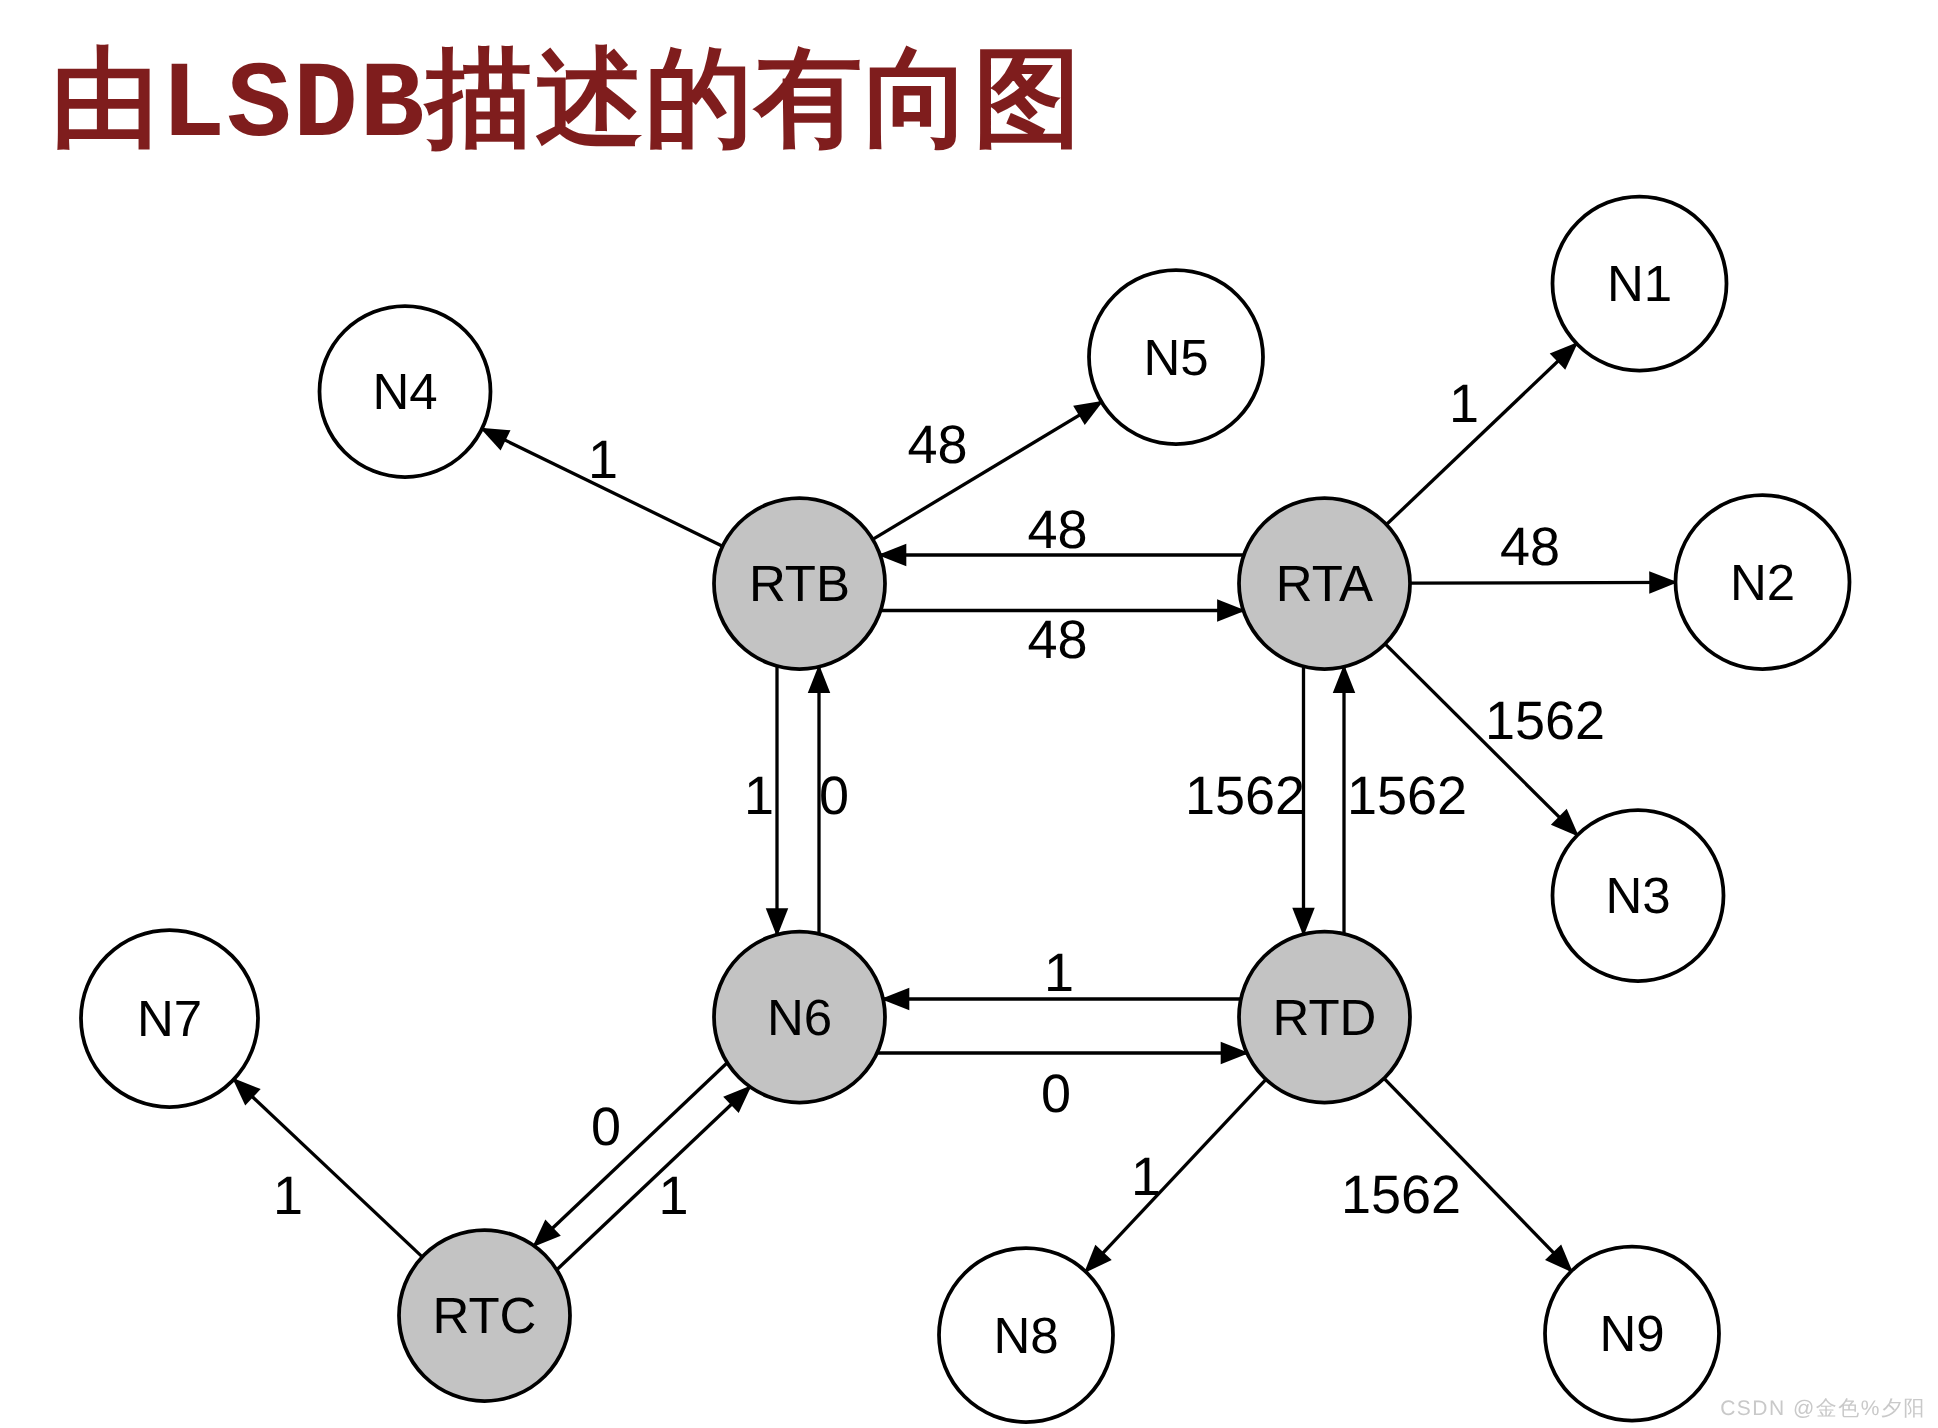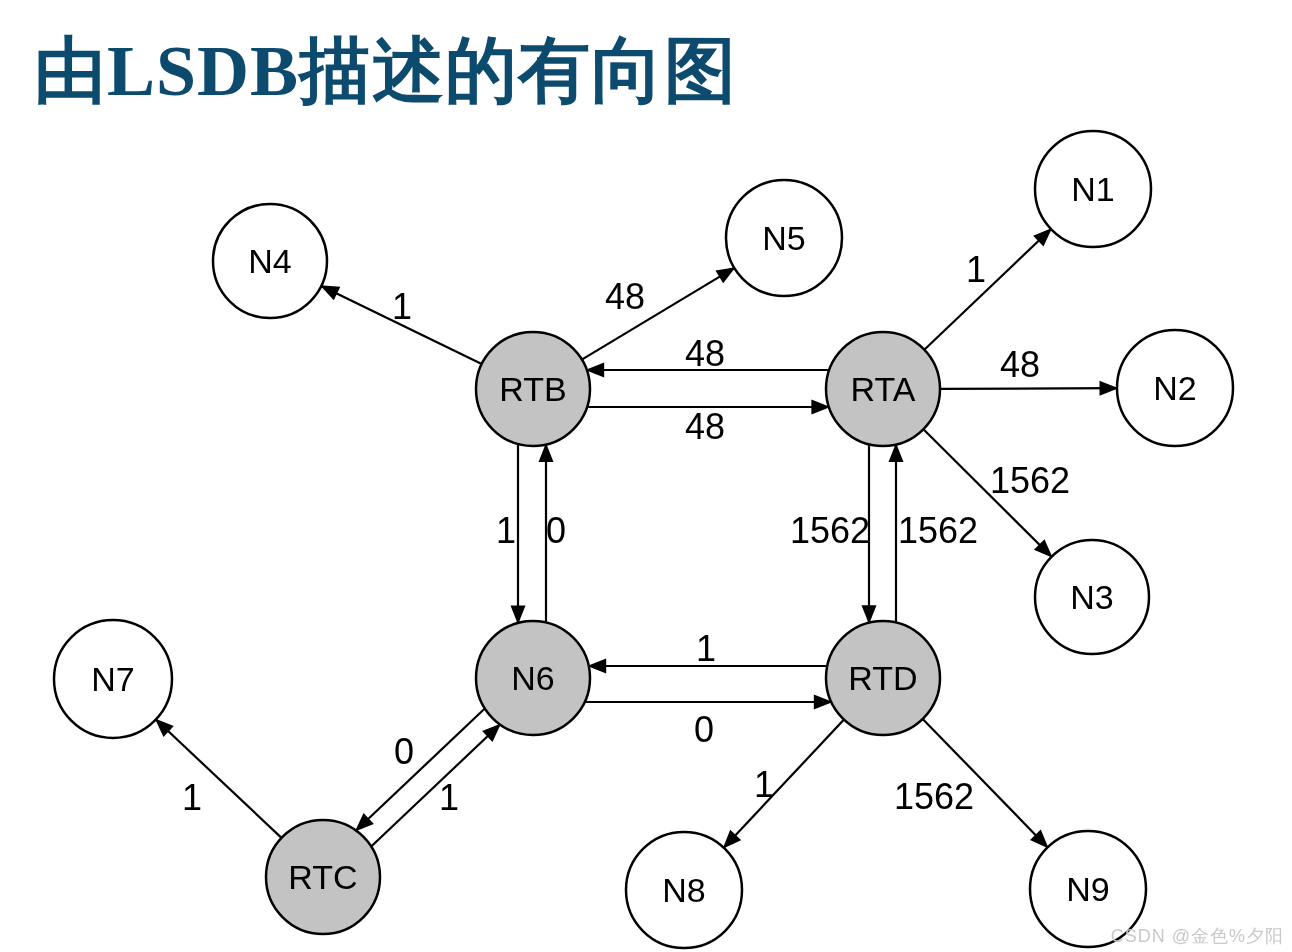--- a/index.html
+++ b/index.html
@@ -18,21 +18,21 @@
     font-family: "Liberation Serif", "DejaVu Serif", serif;
     font-weight: bold;
     font-size: 72px;
     line-height: 1.05;
     letter-spacing: 1px;
     white-space: nowrap;
   }
   .watermark {
     position: absolute;
     right: 8px; bottom: 4px;
-    font-size: 18px;
+    font-size: 14px;
     letter-spacing: 1px;
     white-space: nowrap;
   }
   #graph-svg line { stroke: #000000; stroke-width: 2.2px; fill: none; }
   #graph-svg circle { stroke: #000000; stroke-width: 2.5px; }
   #graph-svg text {
     font-family: "Liberation Sans", "DejaVu Sans", sans-serif;
     fill: #000000;
   }
   #graph-svg .node-label { font-size: 34px; }
@@ -112,17 +112,17 @@
         <text x="706" y="648" dy="0.35em" text-anchor="middle" class="edge-label">1</text>
         <text x="704" y="729" dy="0.35em" text-anchor="middle" class="edge-label">0</text>
         <text x="404" y="751" dy="0.35em" text-anchor="middle" class="edge-label">0</text>
         <text x="449" y="797" dy="0.35em" text-anchor="middle" class="edge-label">1</text>
         <text x="192" y="797" dy="0.35em" text-anchor="middle" class="edge-label">1</text>
         <text x="764" y="784" dy="0.35em" text-anchor="middle" class="edge-label">1</text>
         <text x="934" y="796" dy="0.35em" text-anchor="middle" class="edge-label">1562</text>
       </g>
   </svg>
 
-  <h1 class="title" style="color: #0c4a6e;">由LSDB描述的有向图</h1>
+  <h1 class="title" style="color: #7f1d1d; font-family: Liberation Mono, monospace;">由LSDB描述的有向图</h1>
 
   <div class="watermark" style="color: rgb(201, 201, 201);">CSDN @金色%夕阳</div>
 
 </div>
 
 </body></html>

